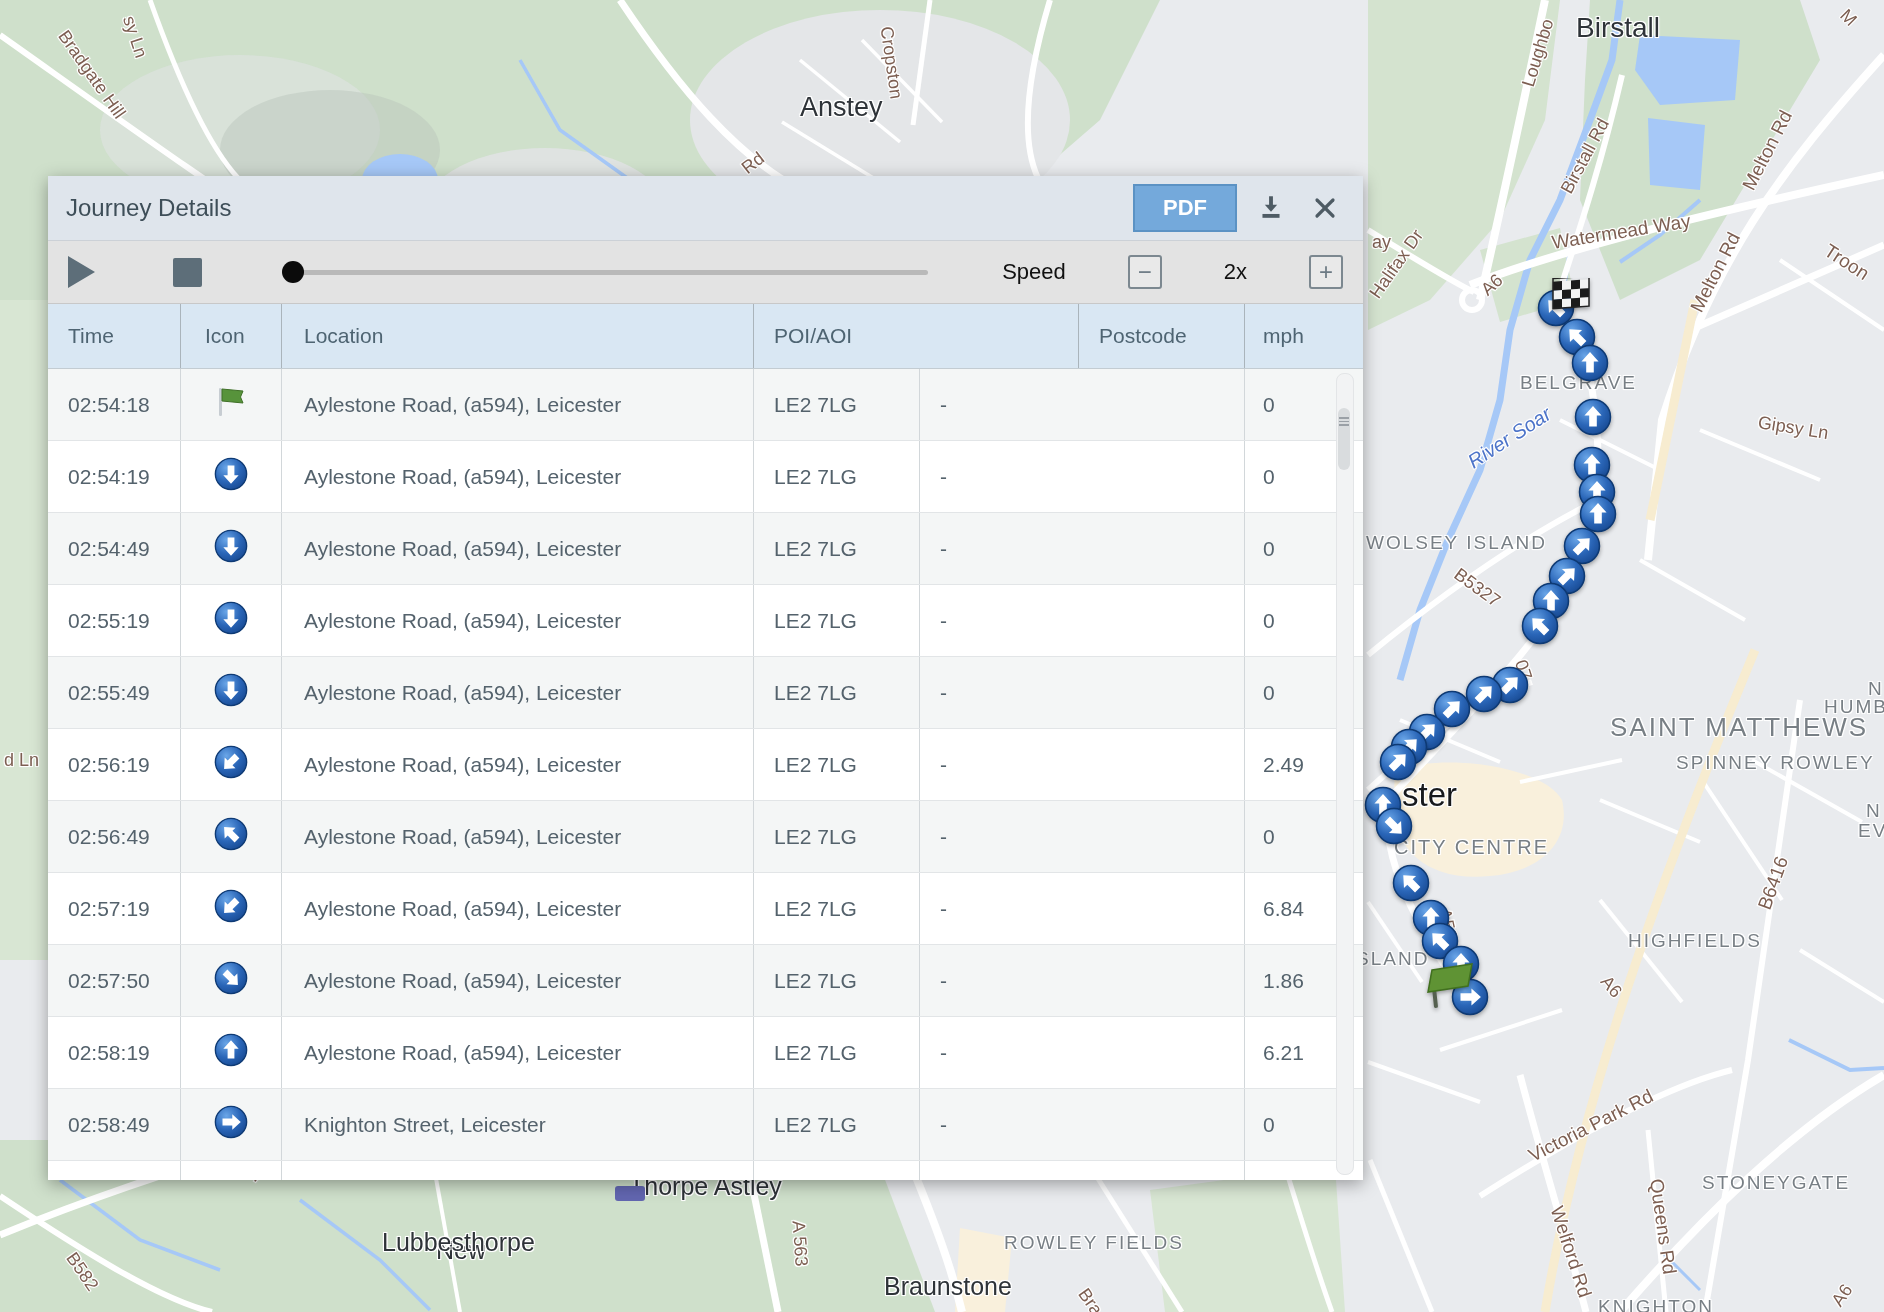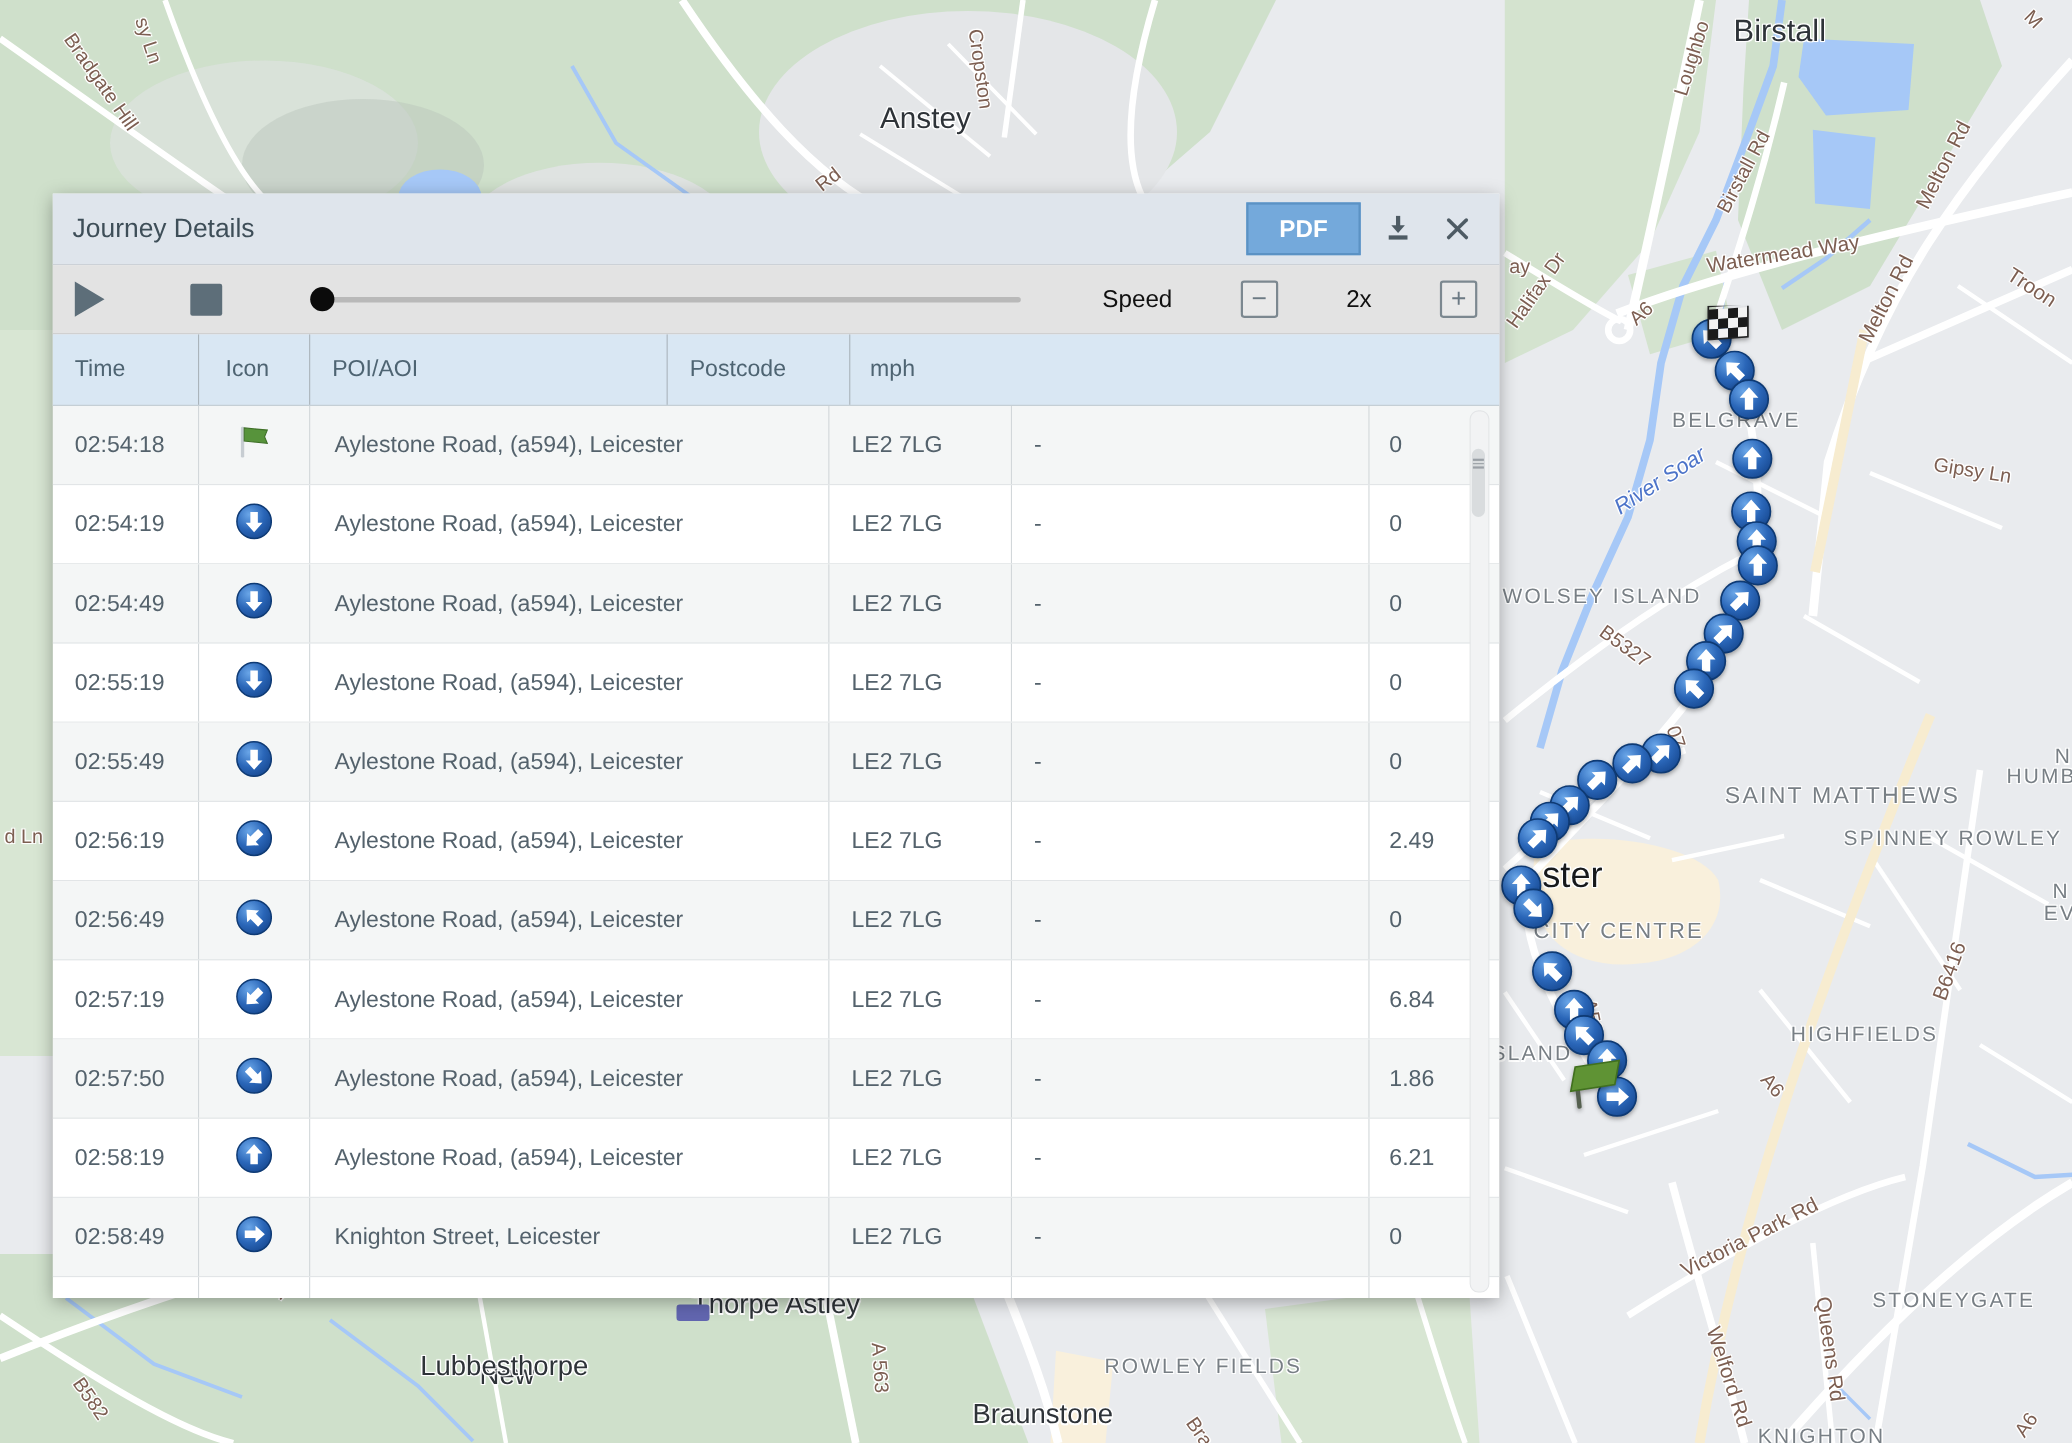--- a/index.html
+++ b/index.html
@@ -164,21 +164,21 @@
       <span class="lbl lbl-road" style="left: 1748px; top: 178px; font-size: 19px; transform: rotate(-63deg);">Melton Rd</span>
       <span class="lbl lbl-road" style="left: 1696px; top: 300px; font-size: 19px; transform: rotate(-63deg);">Melton Rd</span>
       <span class="lbl lbl-road" style="left: 1826px; top: 238px; font-size: 19px; transform: rotate(33deg);">Troon</span>
       <span class="lbl lbl-road" style="left: 1843px; top: 2px; transform: rotate(45deg);">M</span>
       <span class="lbl lbl-area" style="left: 1520px; top: 372px;">BELGRAVE</span>
       <span class="lbl lbl-water" style="left: 1470px; top: 452px; transform: rotate(-33deg);">River Soar</span>
       <span class="lbl lbl-area" style="left: 1366px; top: 532px;">WOLSEY ISLAND</span>
       <span class="lbl lbl-road" style="left: 1456px; top: 562px; transform: rotate(36deg);">B5327</span>
       <span class="lbl lbl-road" style="left: 1520px; top: 650px; transform: rotate(72deg);">07</span>
       <span class="lbl lbl-road" style="left: 1758px; top: 412px; transform: rotate(9deg);">Gipsy Ln</span>
-      <span class="lbl lbl-area" style="left: 1568px; top: 712px; font-size: 21px;">SAINT MATTHEWS</span>
+      <span class="lbl lbl-area" style="left: 1610px; top: 712px; font-size: 26px;">SAINT MATTHEWS</span>
       <span class="lbl lbl-area" style="left: 1676px; top: 752px;">SPINNEY ROWLEY</span>
       <span class="lbl lbl-area" style="left: 1868px; top: 678px;">N</span>
       <span class="lbl lbl-area" style="left: 1824px; top: 696px;">HUMB</span>
       <span class="lbl lbl-city" style="left: 1402px; top: 776px;">ster</span>
       <span class="lbl lbl-area" style="left: 1394px; top: 836px; font-size: 20px;">CITY CENTRE</span>
       <span class="lbl lbl-road" style="left: 1764px; top: 898px; font-size: 19px; transform: rotate(-70deg);">B6416</span>
       <span class="lbl lbl-area" style="left: 1866px; top: 800px;">N</span>
       <span class="lbl lbl-area" style="left: 1858px; top: 820px;">EVI</span>
       <span class="lbl lbl-area" style="left: 1628px; top: 930px;">HIGHFIELDS</span>
       <span class="lbl lbl-road" style="left: 1604px; top: 968px; transform: rotate(50deg);">A6</span>
@@ -517,20 +517,21 @@
     </div>
     <span class="speed-lbl">Speed</span>
     <div class="spd-btn">−</div>
     <span class="speed-val">2x</span>
     <div class="spd-btn">+</div>
   </div>
 
   <div class="thead">
     <div class="cell c0">Time</div>
     <div class="cell c1" style="justify-content:flex-start;padding-left:24px;">Icon</div>
+    <div class="cell c2">Location</div>
     <div class="cell c4">POI/AOI</div>
     <div class="cell c3">Postcode</div>
     <div class="cell c5">mph</div>
   </div>
 
   <div class="tbody">
     <div id="rows">
         <div class="trow alt">
           <div class="cell c0">02:54:18</div>
           <div class="cell c1">

